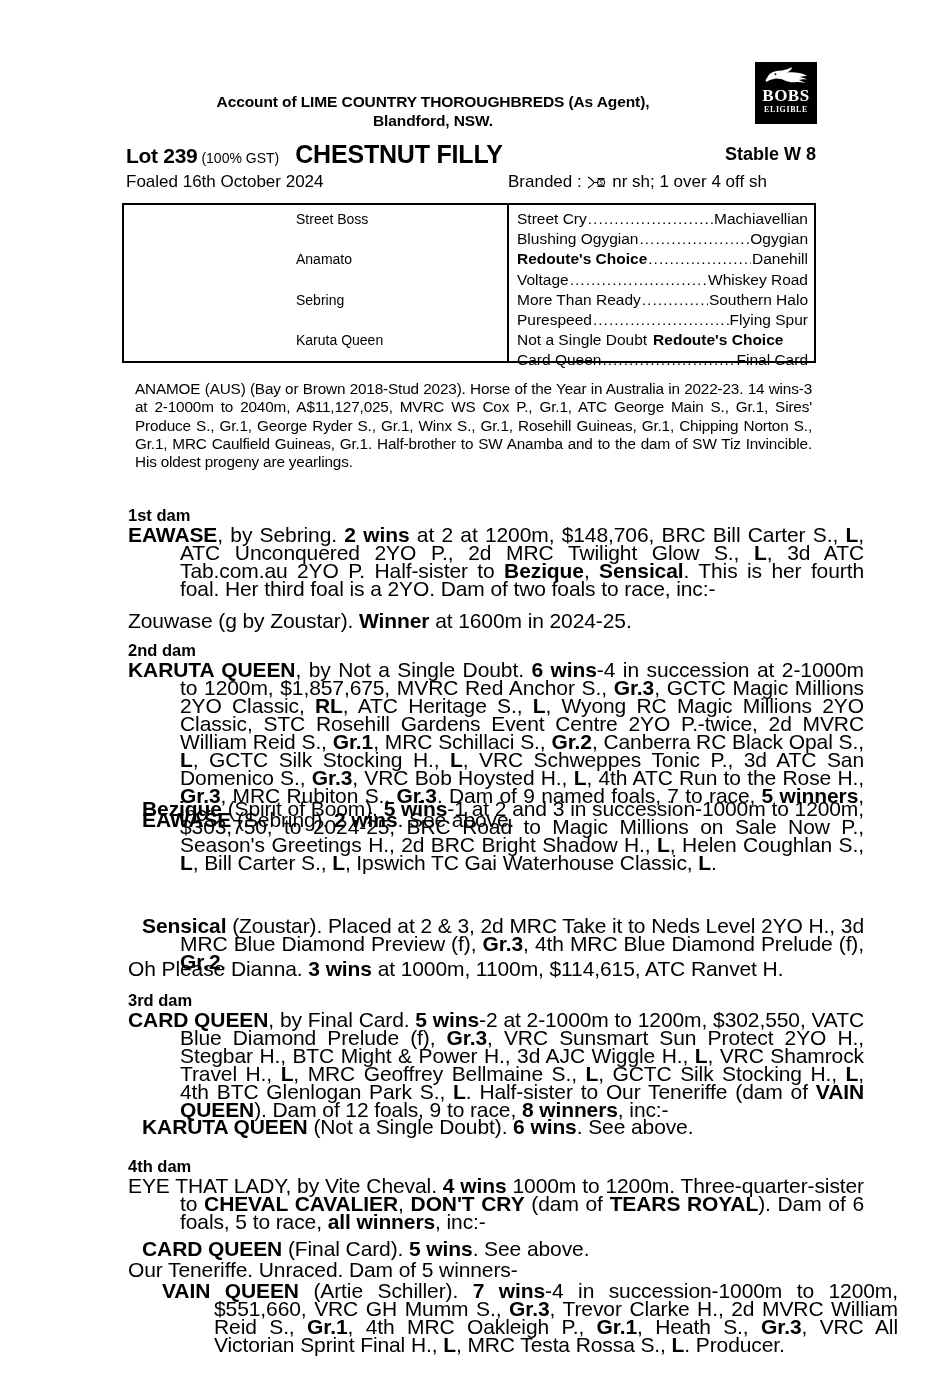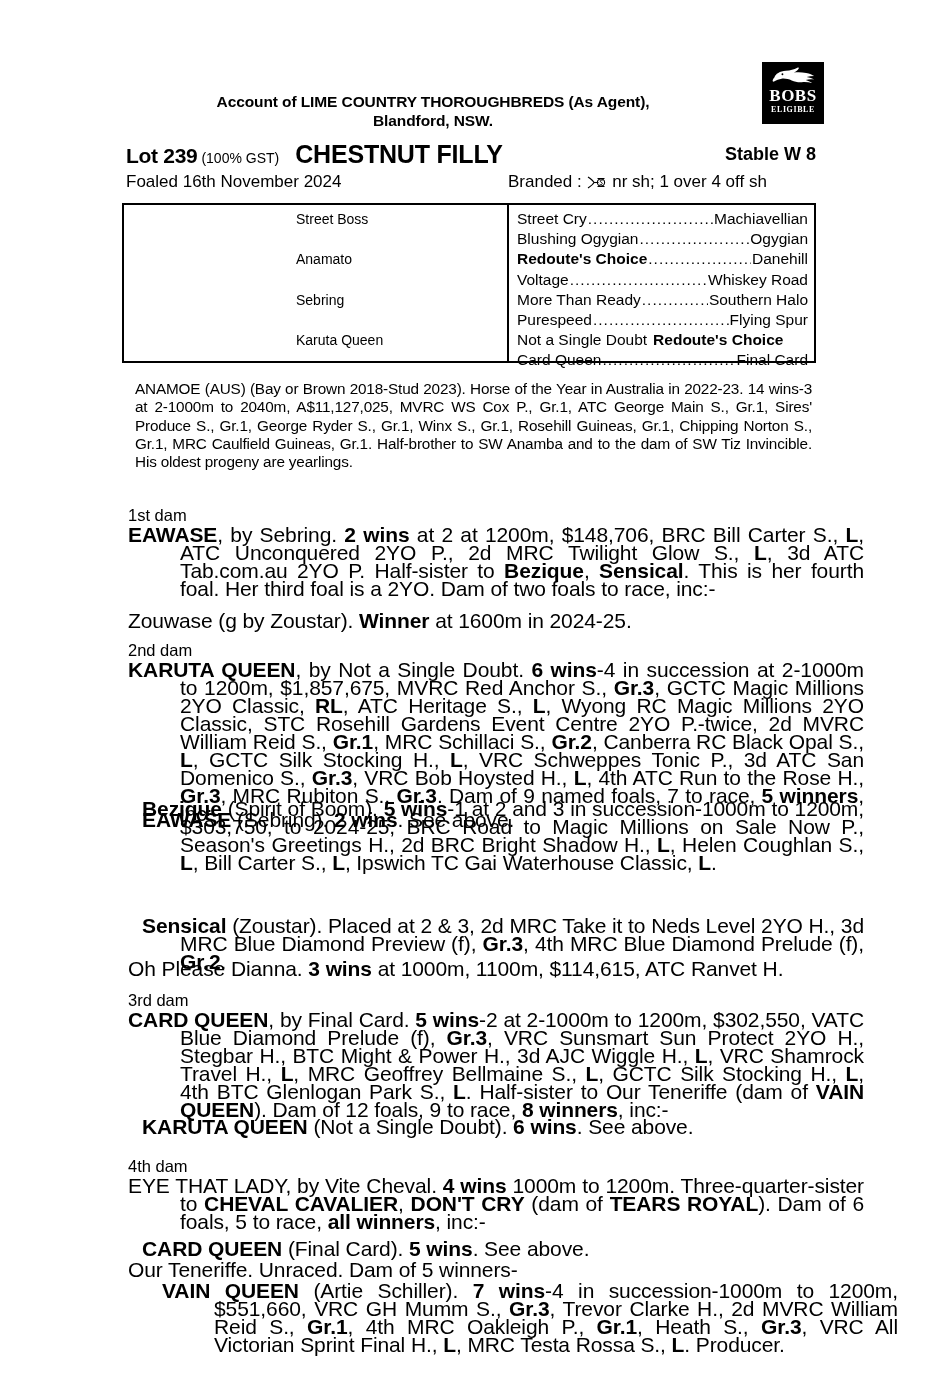--- a/index.html
+++ b/index.html
@@ -29,21 +29,20 @@
     top: 62px;
     width: 62px;
     height: 62px;
     background: #000000;
     display: flex;
     flex-direction: column;
     align-items: center;
     justify-content: flex-start;
     padding-top: 4px;
     box-sizing: border-box;
-    margin-left: 7px;
   }
   .bobs-horse { width: 44px; height: 20px; display:block; }
   .bobs-word {
     color: #ffffff;
     font-family: "Liberation Serif", serif;
     font-weight: bold;
     font-size: 17px;
     line-height: 17px;
     letter-spacing: 0.5px;
     margin-top: 1px;
@@ -199,21 +198,21 @@
     line-height: 18.3px;
     text-align: justify;
     letter-spacing: -0.15px;
   }
 
   
   .sec-head {
     position: absolute;
     left: 128px;
     font-size: 16.5px;
-    font-weight: normal;
+    font-weight: bold;
   }
   .para {
     position: absolute;
     font-size: 21px;
     line-height: 18px;
     text-align: justify;
     letter-spacing: -0.1px;
   }
   .hang0 {
     left: 128px;
@@ -256,21 +255,21 @@
     <div>Account of LIME COUNTRY THOROUGHBREDS (As Agent),</div>
     <div>Blandford, NSW.</div>
   </div>
 
   <div class="lotline">
     <span class="lot-no">Lot 239</span><span class="gst">(100% GST)</span><span class="colour-sex">CHESTNUT FILLY</span>
     <span class="stable">Stable W 8</span>
   </div>
 
   <div class="foaled-row">
-    <span>Foaled 16th November 2024</span>
+    <span>Foaled 16th October 2024</span>
     <span class="branded">
       <span>Branded :</span>
       <svg class="brandmark" width="19" height="15" viewBox="0 0 38 30" aria-hidden="true">
         <path d="M2,4 C8,8 12,11 14,15 C12,19 8,22 2,26" fill="none" stroke="#000" stroke-width="2.2"></path>
         <path d="M14,15 L23,15" fill="none" stroke="#000" stroke-width="2.2"></path>
         <circle cx="28" cy="15" r="7.2" fill="none" stroke="#000" stroke-width="2.2"></circle>
         <path d="M31,11.2 C29.6,10 26.8,10 26,11.8 C25.2,13.6 30.6,14.4 30.6,17 C30.6,19.4 27,19.8 25.2,18.4" fill="none" stroke="#000" stroke-width="1.8"></path>
         <path d="M21,7 L35,7 M21,23 L35,23" fill="none" stroke="#000" stroke-width="2"></path>
       </svg>
       <span>nr sh; 1 over 4 off sh</span>

